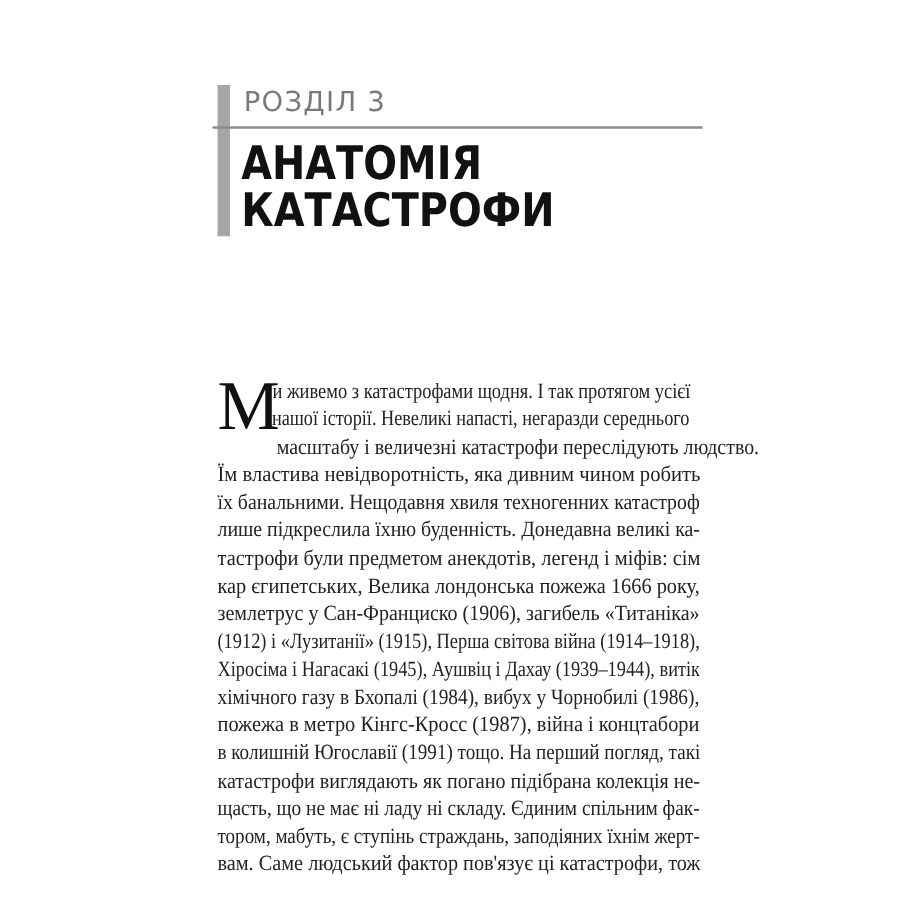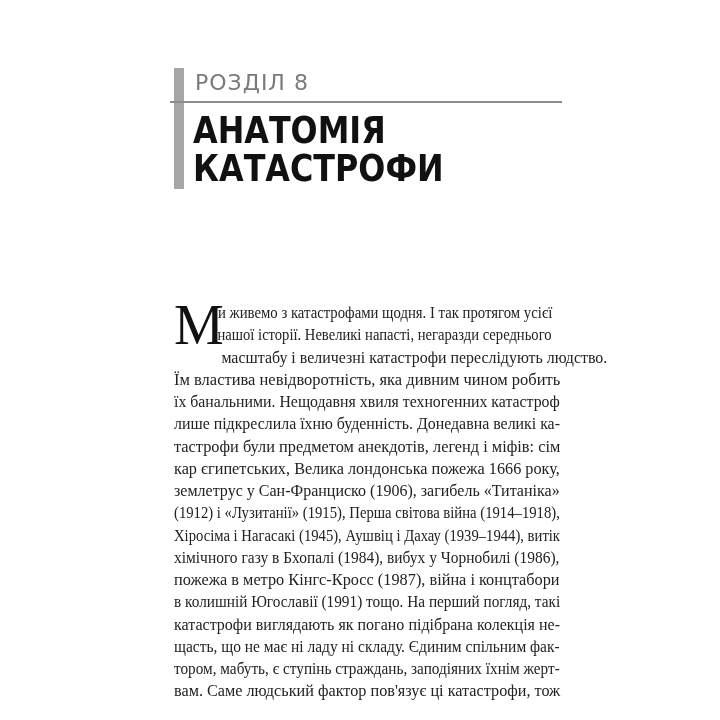--- a/index.html
+++ b/index.html
@@ -88,21 +88,21 @@
       margin-top: 4px;
       margin-right: 2px;
       color: #111111;
     }
   </style>
 </head>
 <body>
 
 <div class="page">
   <div class="chapter-bar"></div>
-  <div class="chapter-label">РОЗДІЛ 8</div>
+  <div class="chapter-label">РОЗДІЛ 3</div>
   <div class="chapter-rule"></div>
   <div class="chapter-title">
     <div>АНАТОМІЯ</div>
     <div>КАТАСТРОФИ</div>
   </div>
 
   <div class="body-text">
     <span class="drop-cap">М</span>
     <span class="line" style="display: block; width: 394px; transform-origin: left top; transform: scaleX(0.848); text-align-last: auto;">и живемо з катастрофами щодня. І так протягом усієї</span>
     <span class="line" style="display: block; width: 398px; transform-origin: left top; transform: scaleX(0.84); text-align-last: auto;">нашої історії. Невеликі напасті, негаразди середнього</span>

